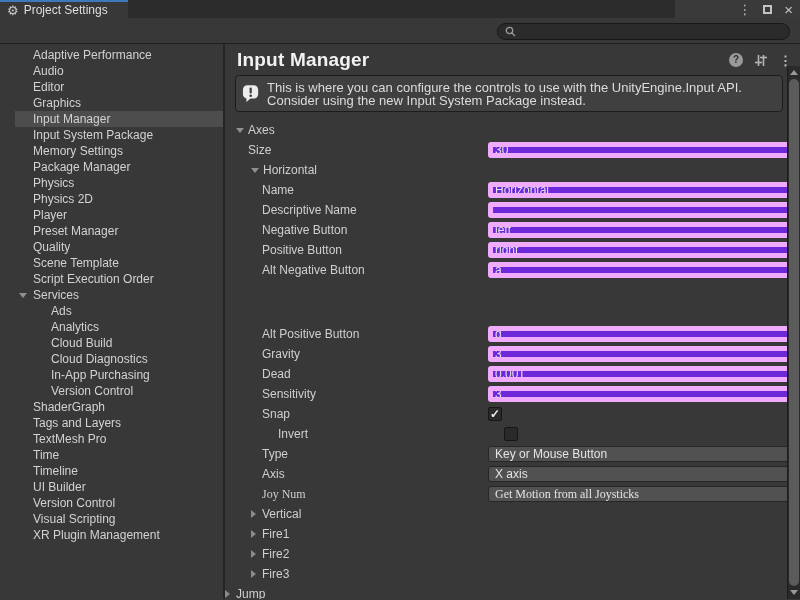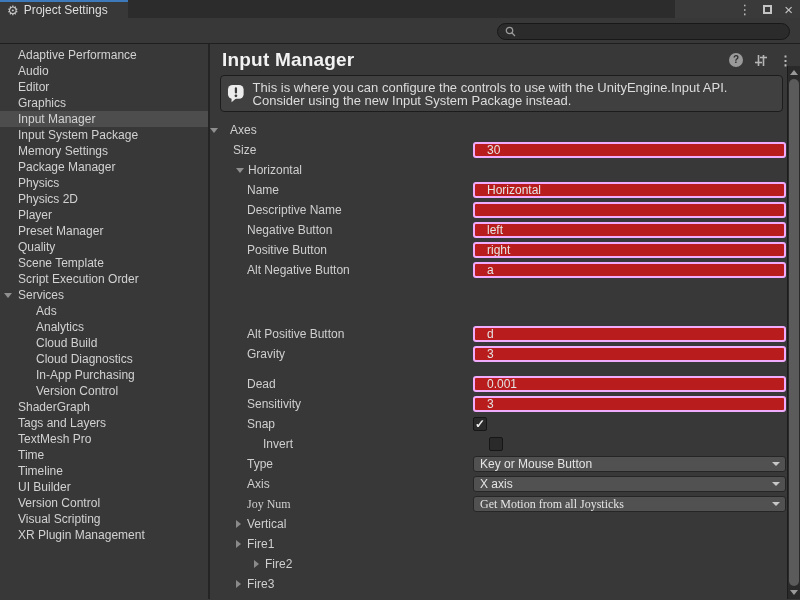--- a/index.html
+++ b/index.html
@@ -39,21 +39,21 @@
   .searchbox input {
     flex:1; background:transparent; border:none; outline:none;
     color:#e0e0e0; font-family:"Liberation Sans",sans-serif; font-size:12px; height:13px; padding:0;
   }
 
   
   .appbody { display:flex; height:555px; }
 
   .sidebar {
     width:210px; min-width:210px; background:#383838;
-    border-right:2px solid #242424; padding-top:3px; overflow:hidden;
+    border-right:2px solid #242424; padding-top:3px; overflow:hidden;margin-left:15px;
   }
   .side-item {
     position:relative; height:16px; line-height:16px;
     padding-left:18px; color:#d2d2d2; white-space:nowrap; cursor:default;
   }
   .side-item.sub { padding-left:36px; }
   .side-item.selected { background:#4d4d4d; }
   .side-fold { position:absolute; left:4px; top:6px; }
 
   .content { position:relative; flex:1; background:#383838; overflow:hidden; }
@@ -85,24 +85,24 @@
     border-top:5px solid #8f8f8f; margin-right:4px;
   }
   .tri-closed {
     width:0; height:0; display:inline-block;
     border-top:4px solid transparent; border-bottom:4px solid transparent;
     border-left:5px solid #8a8a8a; margin-right:6px;
   }
 
   .fieldwrap { position:absolute; left:263px; width:313px; height:16px; top:2px; }
   input.tfield {
-    width:100%; height:16px; background:#b91c1c;
-    border:2px solid #f0abfc; border-radius:3px;
+    width:100%; height:16px; background:#6d28d9;
+    border:5px solid #f0abfc; border-radius:3px;
     color:#e4e4e4; font-family:"Liberation Sans",sans-serif; font-size:12px;
-    padding:0 12px; outline:none;
+    padding:0 2px; outline:none;
   }
   .checkbox {
     width:14px; height:14px; margin-top:1px; background:#2a2a2a;
     border:1px solid #161616; border-radius:2px; position:relative;
   }
   .checkbox.checked::after {
     content:"✓"; position:absolute; left:1px; top:-1px;
     color:#eeeeee; font-size:12px; font-weight:bold;
   }
   .dropdown {
@@ -217,21 +217,21 @@
         <svg width="27" height="29" viewBox="0 0 27 29">
           <rect x="1.5" y="1.5" width="24" height="21" rx="7" fill="#ececec"></rect>
           <path d="M7 20 L7 28 L15 21 Z" fill="#ececec"></path>
           <rect x="12" y="5" width="3.4" height="9.5" rx="1.7" fill="#3a3a3a"></rect>
           <circle cx="13.7" cy="18" r="2.1" fill="#3a3a3a"></circle>
         </svg>
         <span class="txt">This is where you can configure the controls to use with the UnityEngine.Input API. Consider using the new Input System Package instead.</span>
       </div>
 
       <div class="rows">
-          <div class="prow" style=" gap: 8px;">
+          <div class="prow" style="padding-left: 11px;">
             <span class="tri-open"></span>
             <span class="lbl">Axes</span>
           </div>
           <div class="prow" style="padding-left: 23px;">
             <span class="lbl">Size</span>
             <span class="fieldwrap"><input type="text" class="tfield" value="30" style=""></span>
           </div>
           <div class="prow" style="padding-left: 26px;">
             <span class="tri-open"></span>
             <span class="lbl">Horizontal</span>
@@ -257,21 +257,21 @@
             <span class="fieldwrap"><input type="text" class="tfield" value="a" style=""></span>
           </div>
           <div class="prow" style="padding-left: 37px; margin-top: 44px;">
             <span class="lbl">Alt Positive Button</span>
             <span class="fieldwrap"><input type="text" class="tfield" value="d" style=""></span>
           </div>
           <div class="prow" style="padding-left: 37px;">
             <span class="lbl">Gravity</span>
             <span class="fieldwrap"><input type="text" class="tfield" value="3" style=""></span>
           </div>
-          <div class="prow" style="padding-left: 37px; margin-top: 10px;">
+          <div class="prow" style="padding-left: 37px;">
             <span class="lbl">Dead</span>
             <span class="fieldwrap"><input type="text" class="tfield" value="0.001" style=""></span>
           </div>
           <div class="prow" style="padding-left: 37px; align-items: center;">
             <span class="lbl">Sensitivity</span>
             <span class="fieldwrap"><input type="text" class="tfield" value="3" style=""></span>
           </div>
           <div class="prow" style="padding-left: 37px;">
             <span class="lbl">Snap</span>
             <span class="fieldwrap">
@@ -303,21 +303,21 @@
             </span>
           </div>
           <div class="prow" style="padding-left: 26px;">
             <span class="tri-closed"></span>
             <span class="lbl">Vertical</span>
           </div>
           <div class="prow" style="padding-left: 26px;">
             <span class="tri-closed"></span>
             <span class="lbl">Fire1</span>
           </div>
-          <div class="prow" style="padding-left: 44px;">
+          <div class="prow" style="padding-left: 26px;">
             <span class="tri-closed"></span>
             <span class="lbl">Fire2</span>
           </div>
           <div class="prow" style="padding-left: 26px;">
             <span class="tri-closed"></span>
             <span class="lbl">Fire3</span>
           </div>
           <div class="prow" style="">
             <span class="tri-closed"></span>
             <span class="lbl">Jump</span>

